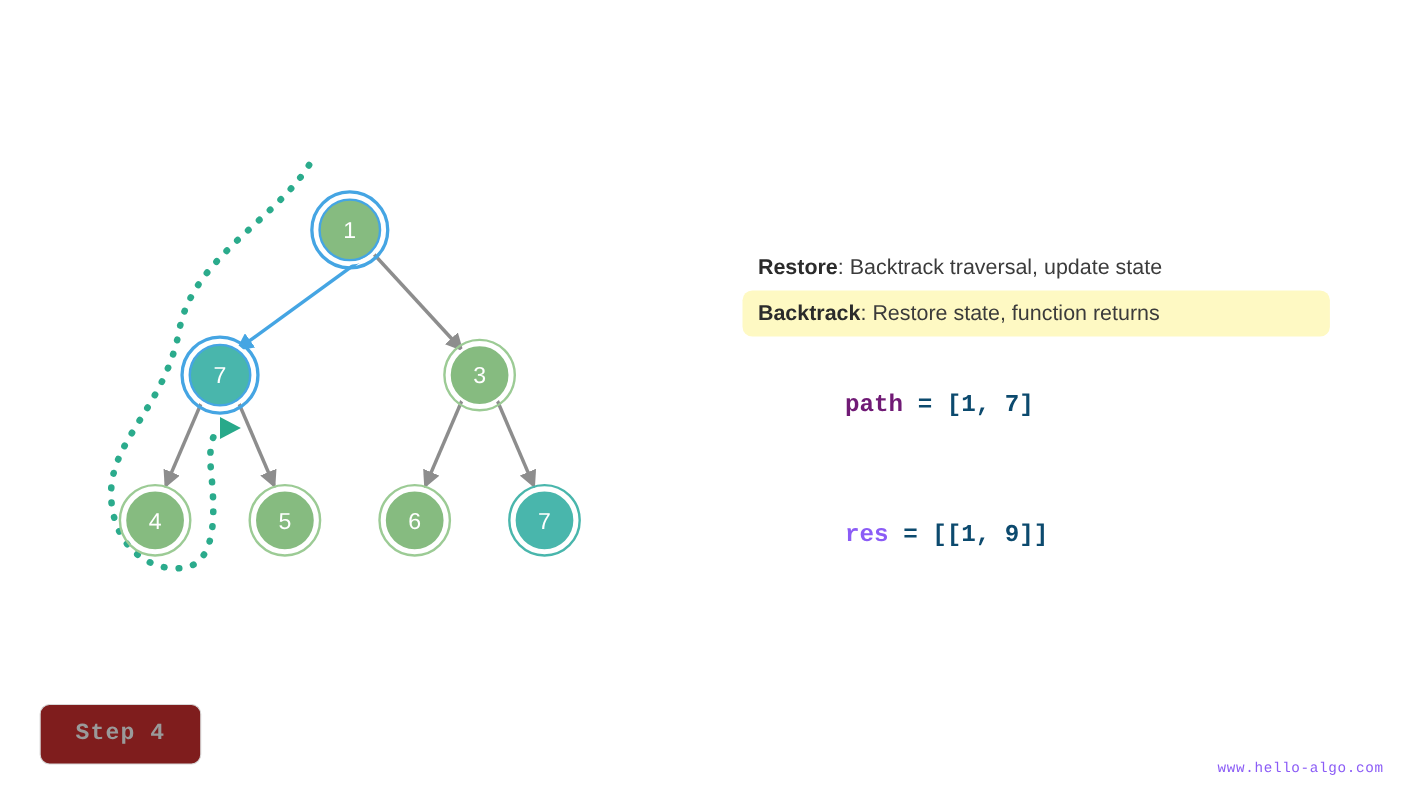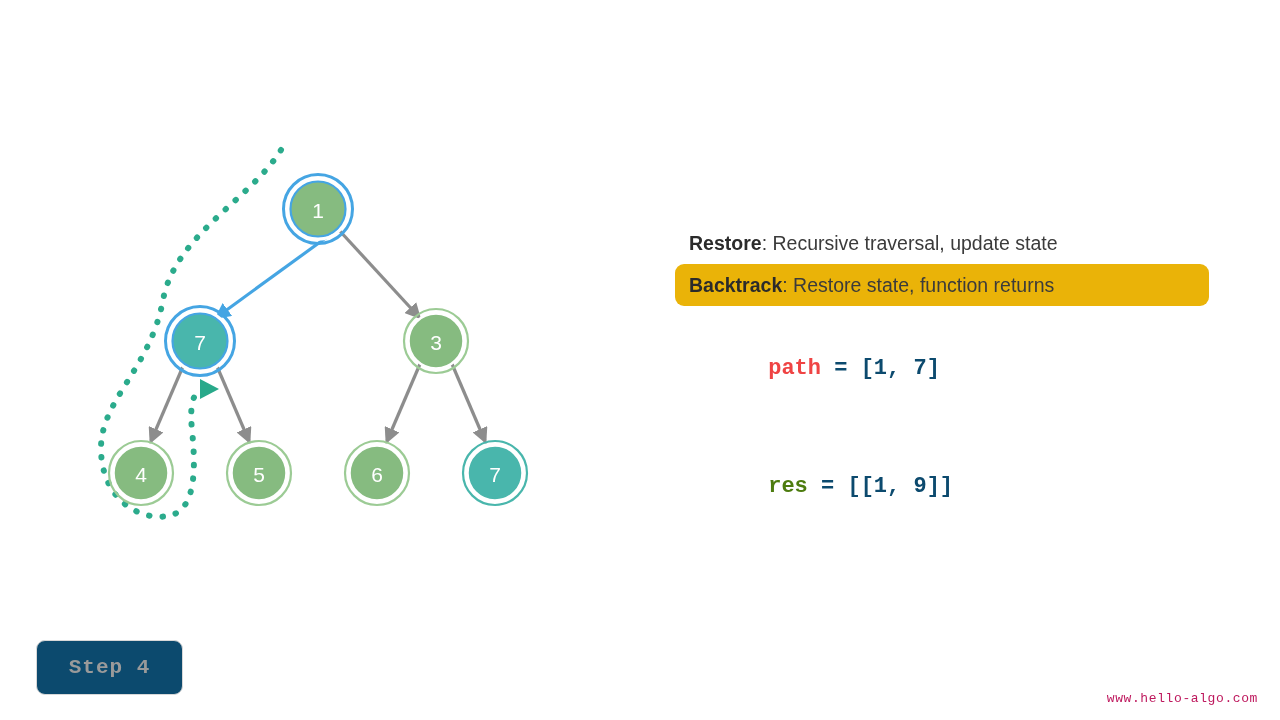--- a/index.html
+++ b/index.html
@@ -50,66 +50,66 @@
     padding: 0 14px;
     margin-left: -14px;
     box-sizing: content-box;
     display: block;
   }
   .desc-line .kw {
     font-weight: bold;
     color: #2b2b2b;
   }
   .desc-line.highlight {
-    background: #eab308;
+    background: #fef9c3;
     border-radius: 9px;
   }
   .var-line {
     font-family: "Liberation Mono", monospace;
     font-size: 22px;
     line-height: 34px;
     height: 34px;
     white-space: pre;
     color: #3d3d3d;
     font-weight: bold;
   }
-  .var-line .vname-path { color: #ef4444; }
-  .var-line .vname-res  { color: #4d7c0f; }
+  .var-line .vname-path { color: #701a75; }
+  .var-line .vname-res  { color: #8b5cf6; }
   .var-line .vval { color: #0c4a6e; font-weight: bold; }
   #path-line { margin-top: 12px; }
   #res-line  { margin-top: 84px; }
 
   
   #step-badge {
     position: absolute;
     left: 36px;
     top: 640px;
     width: 145px;
     height: 53px;
     border: 1px solid #d8d8d8;
     border-radius: 9px;
-    background: #0c4a6e;
+    background: #7f1d1d;
     display: flex;
     align-items: center;
     justify-content: center;
     font-family: "Liberation Mono", monospace;
     font-size: 21px;
     font-weight: bold;
     color: #9a9a9a;
     letter-spacing: 1px;
   }
 
   
   #watermark {
     position: absolute;
     right: 22px;
     bottom: 14px;
     font-family: "Liberation Mono", monospace;
     font-size: 13px;
-    color: #be185d;
+    color: #8b5cf6;
     letter-spacing: 0.6px;
   }
 </style>
 </head>
 <body>
 
 <div id="page">
 
   <svg id="tree-canvas" viewBox="0 0 640 720">
     <defs>
@@ -178,21 +178,21 @@
     <g>
       <circle cx="495" cy="473" r="32" fill="none" stroke="#49b6ac" stroke-width="2.2"></circle>
       <circle cx="495" cy="473" r="27.5" fill="#49b6ac" stroke="#ffffff" stroke-width="2.5"></circle>
       <text class="node-label" x="495" y="474">7</text>
     </g>
   </svg>
 
   <div id="info-panel">
 
     <div class="desc-line">
-      <span class="kw">Restore</span><span>: Recursive traversal, update state</span>
+      <span class="kw">Restore</span><span>: Backtrack traversal, update state</span>
     </div>
 
     <div class="desc-line highlight">
       <span class="kw">Backtrack</span><span>: Restore state, function returns</span>
     </div>
 
     <div class="var-line" id="path-line">
       <span class="vname-path">path</span><span class="vval"> = [1, 7]</span>
     </div>
 

